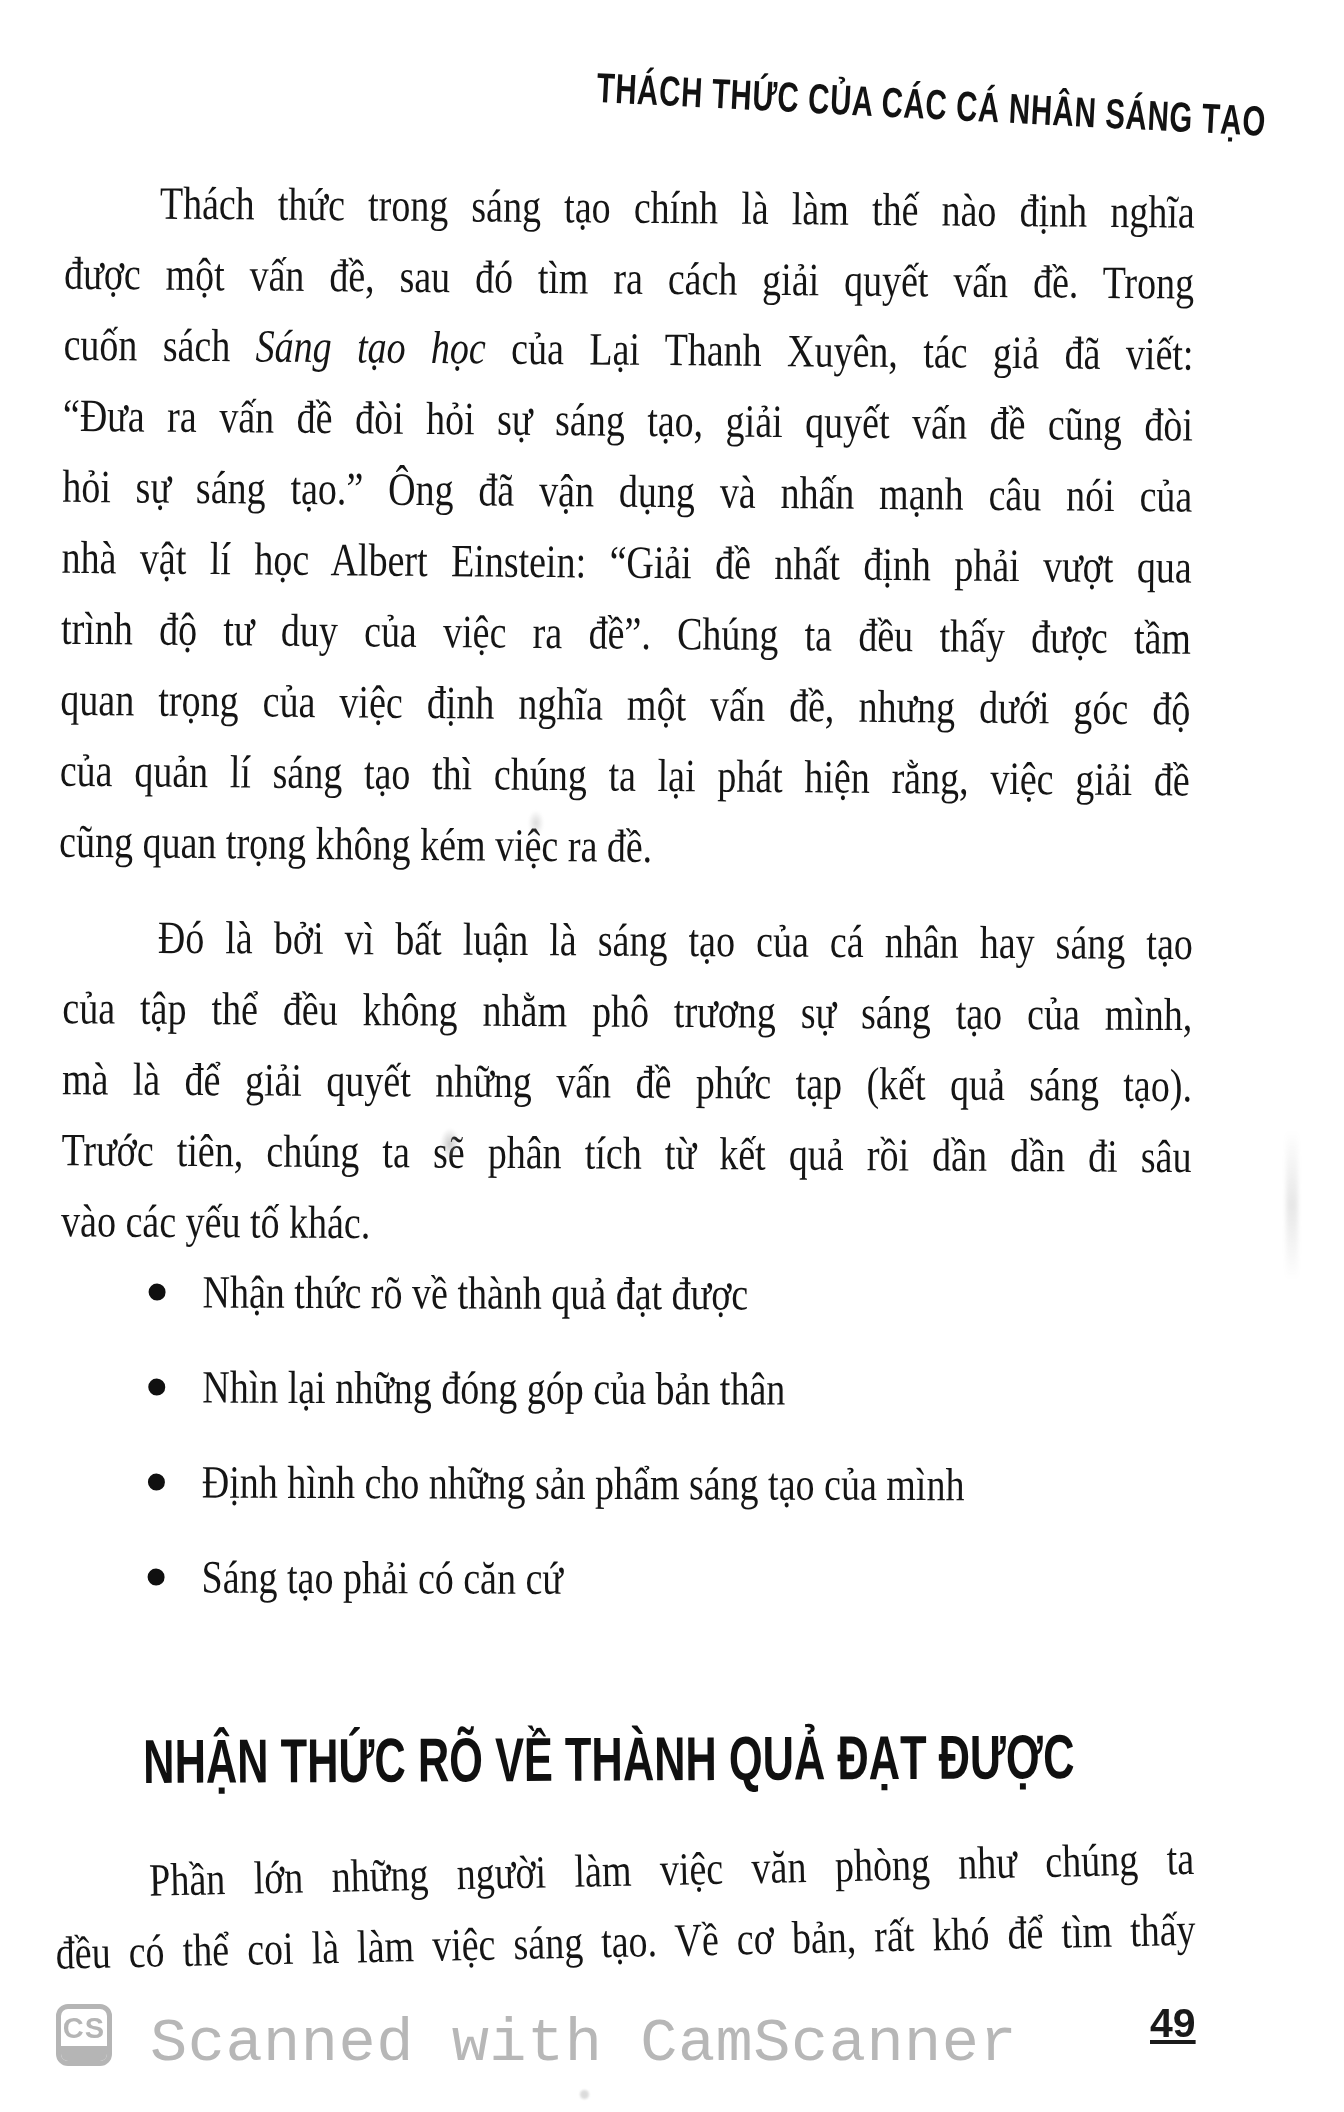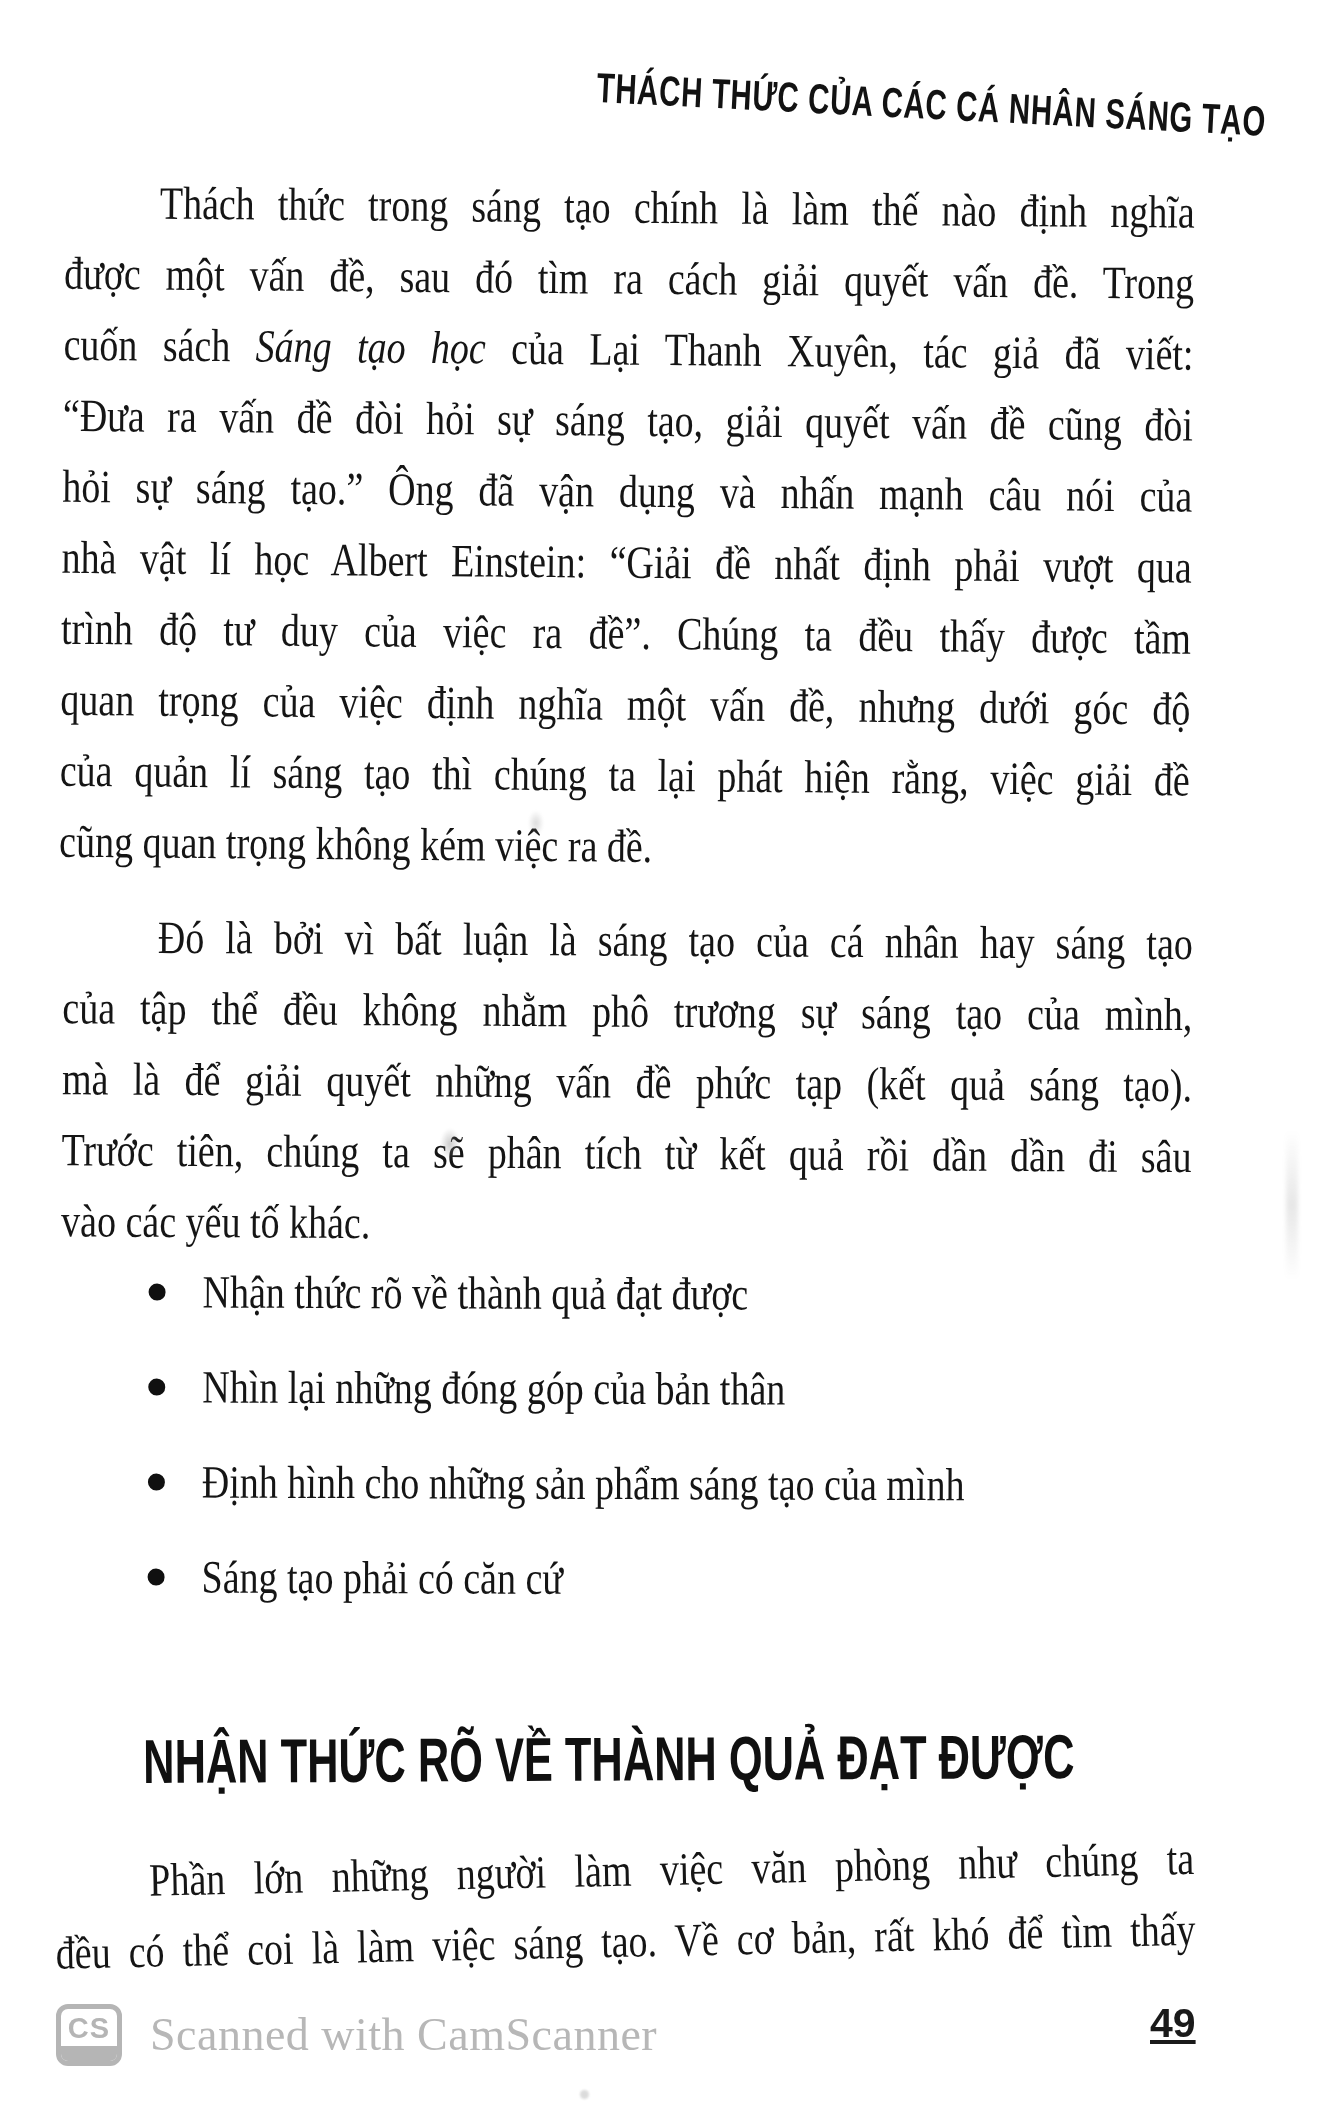--- a/index.html
+++ b/index.html
@@ -54,38 +54,38 @@
     font-family:"Liberation Sans","DejaVu Sans",sans-serif;
     font-weight:bold;font-size:62px;letter-spacing:0px;
     white-space:nowrap;
     transform:rotate(-0.3deg) scaleX(0.70);
     transform-origin:left top;
     color:#101010;
   }
   
   .cs-icon{
     position:absolute;left:56px;top:2004px;
-    width:66px;height:62px;
+    width:56px;height:62px;
     border:5px solid #b5b5b5;border-radius:12px;
     background:#ffffff;box-sizing:border-box;
     overflow:hidden;
   }
   .cs-icon-label{
     font-family:"Liberation Sans",sans-serif;
     font-weight:bold;font-size:29px;line-height:38px;
     color:#b5b5b5;text-align:center;letter-spacing:1px;
   }
   .cs-icon-bar{
     position:absolute;left:0;bottom:0;width:100%;height:15px;
     background:#b5b5b5;
   }
   .watermark-text{
     position:absolute;left:150px;top:2008px;
-    font-family:Liberation Serif, serif;
-    font-size:46px;color:#b7b7b7;letter-spacing:0.5px;
+    font-family:Liberation Mono, monospace;
+    font-size:62px;color:#b7b7b7;letter-spacing:0.5px;
     white-space:nowrap;
   }
   .page-number{
     position:absolute;left:1150px;top:2000px;
     font-family:"Liberation Sans","DejaVu Sans",sans-serif;
     font-weight:bold;font-size:41px;color:#1a1a1a;text-decoration:underline;
   }
   
   .artifact{position:absolute;pointer-events:none;}
   .smudge1{

